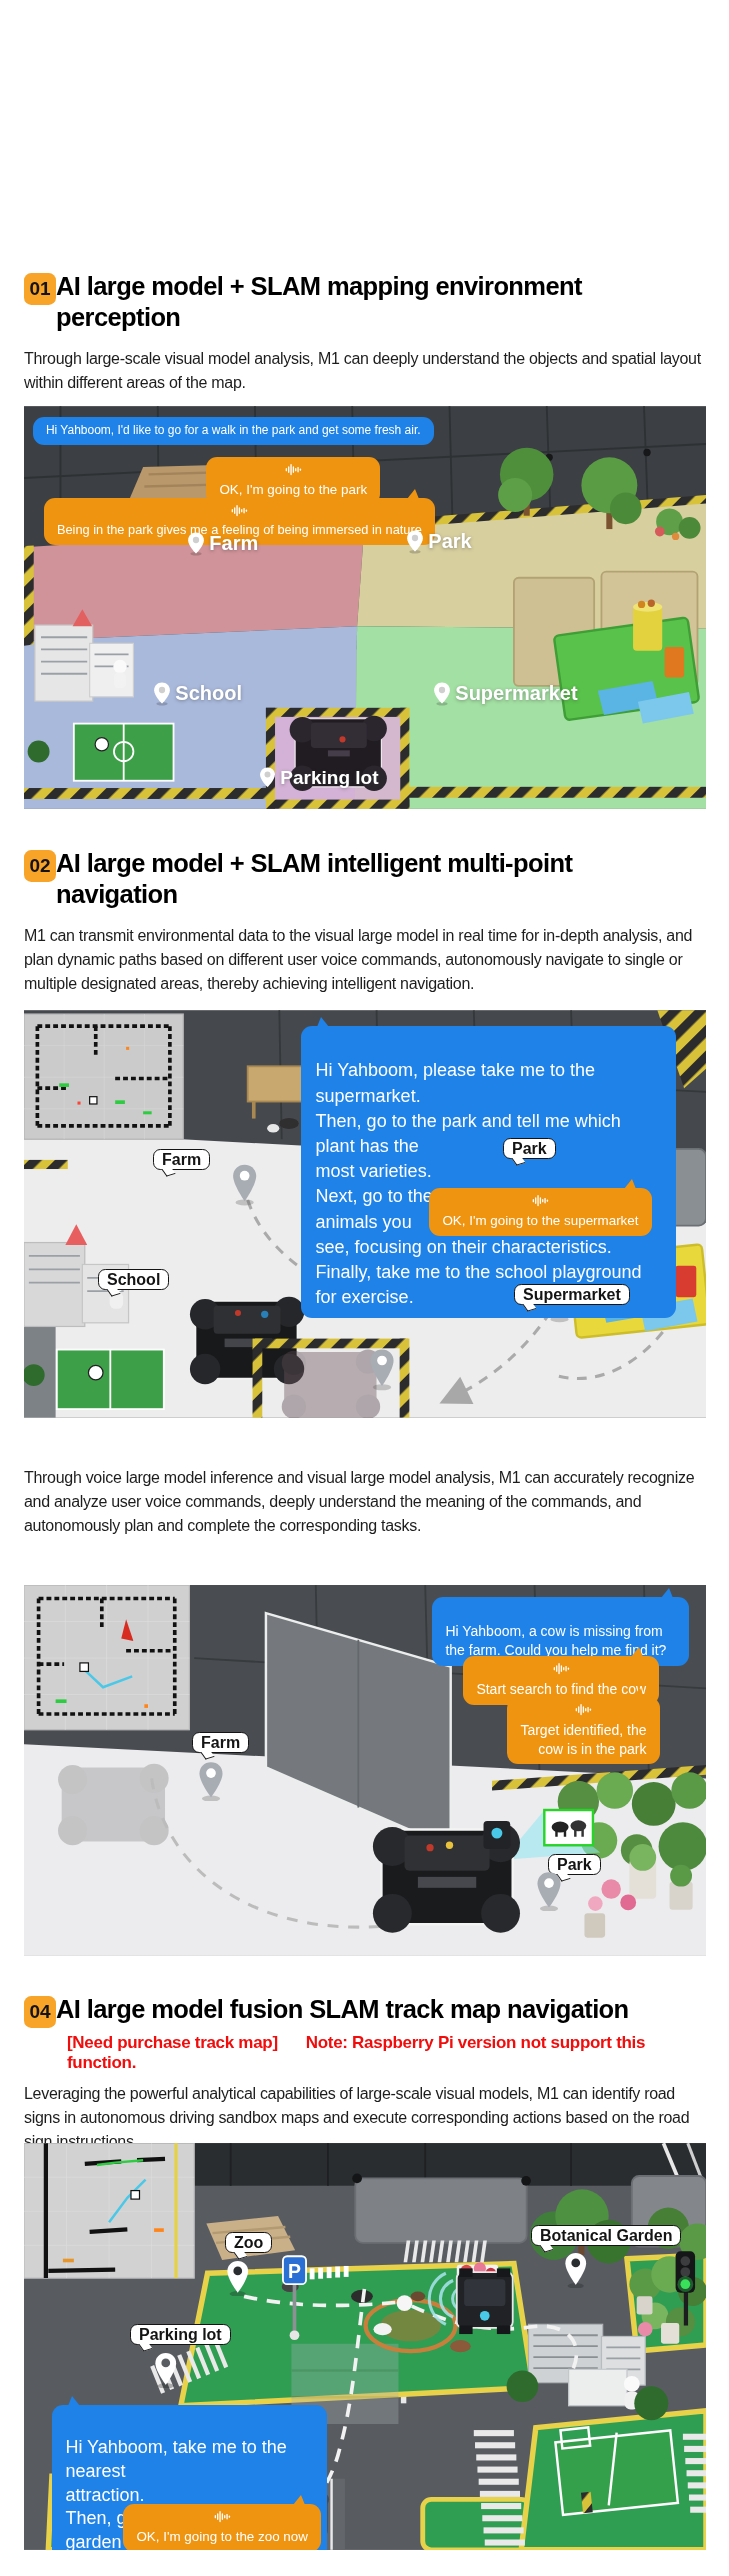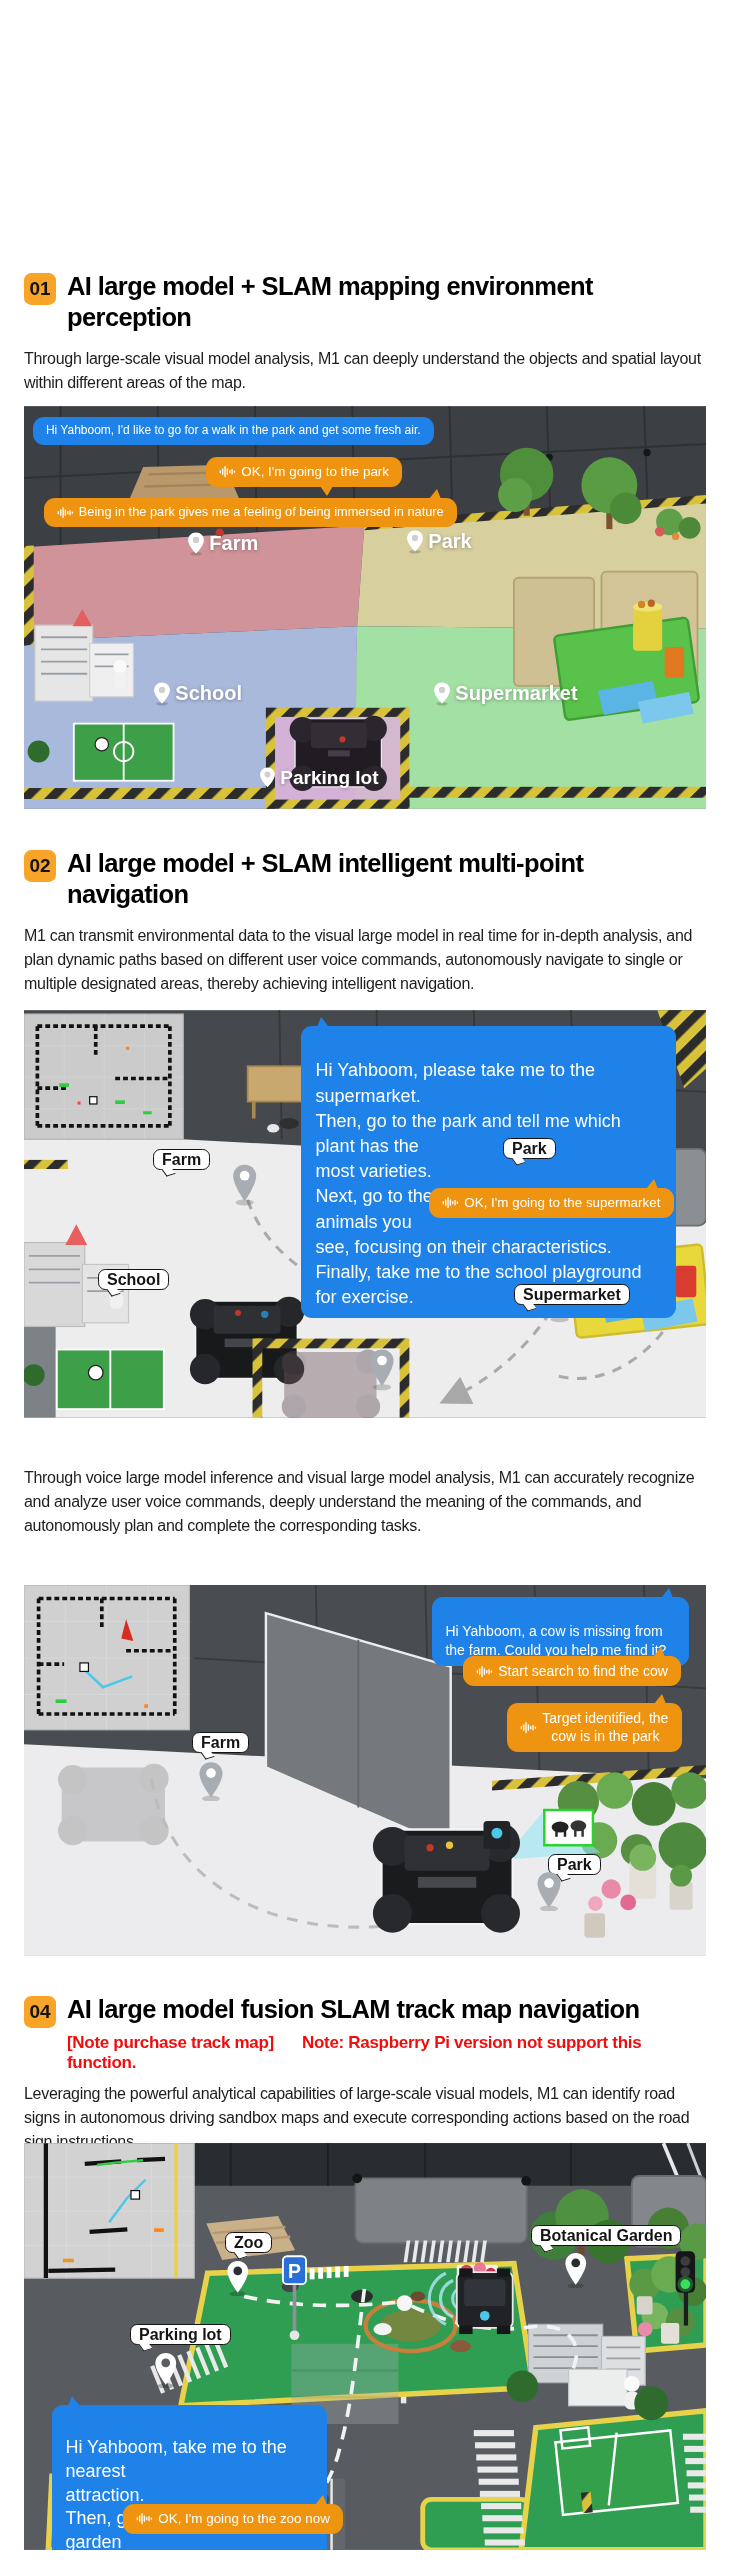--- a/index.html
+++ b/index.html
@@ -3,38 +3,38 @@
 <meta charset="utf-8">
 <style>
   html,body{margin:0;padding:0;background:#fff;}
   .page{position:relative;width:730px;height:2576px;background:#fff;overflow:hidden;
         font-family:"Liberation Sans","DejaVu Sans",sans-serif;color:#111;}
 
   
   .title{position:absolute;top:92px;left:0;width:730px;text-align:center;
          font-size:45px;line-height:60px;font-weight:bold;letter-spacing:-1.2px;color:#0c0c0c;}
   .sec{position:absolute;left:24px;width:682px;}
-  .sec-row{display:flex;gap:11px;align-items:flex-start;}
+  .sec-row{display:flex;align-items:flex-start;}
   .badge{flex:0 0 auto;width:32px;height:32px;margin-top:2.4px;border-radius:7.3px;background:#F7A428;
          display:flex;align-items:center;justify-content:center;font-size:19px;font-weight:bold;color:#131313;}
   .sec-head{font-size:25.5px;line-height:1.2;font-weight:bold;letter-spacing:-0.6px;color:#000000;max-width:627px;}
   .sec-note{margin:4.9px 0 0 43px;font-size:17px;font-weight:bold;color:#F20D0D;letter-spacing:-0.3px;}
   .sec-note .gap{display:inline-block;width:28px;}
   .sec-body{margin:14.6px 0 0 0;font-size:16px;line-height:1.5;color:#1d1d1d;letter-spacing:-0.3px;max-width:678px;}
 
   
   .scene{position:absolute;left:24px;width:682px;overflow:hidden;background:#9a9a9a;}
   .scene>svg{position:absolute;left:0;top:0;}
 
   
   .bubble{position:absolute;color:#fff;border-radius:11px;padding:6px 13.4px;line-height:1.32;
           display:flex;align-items:center;gap:4.9px;box-sizing:border-box;}
   .bubble.pre{white-space:pre-line;display:block;}
   .blue{background:#1E82E8;}
-  .orange{background:#EF9410;}
+  .orange{background:#EF9410;flex-direction:column;}
   .bubble::before{position:absolute;width:0;height:0;}
   .t-tl::before{content:"";top:-9px;left:16px;border-left:4.9px solid transparent;border-right:8.5px solid transparent;border-bottom:10.3px solid;}
   .t-tr::before{content:"";top:-9px;right:16px;border-left:8.5px solid transparent;border-right:4.9px solid transparent;border-bottom:10.3px solid;}
   .t-b::before{content:"";bottom:-9px;left:58%;border-left:7.3px solid transparent;border-right:6px solid transparent;border-top:10.3px solid;}
   .blue.t-tl::before,.blue.t-tr::before{border-bottom-color:#1E82E8;}
   .orange.t-tl::before,.orange.t-tr::before{border-bottom-color:#EF9410;}
   .orange.t-b::before{border-top-color:#EF9410;}
   .voice{flex:0 0 auto;}
 
   
@@ -553,21 +553,21 @@
             <rect x="5.2" y="6" width="2.4" height="12" rx="1.2"></rect>
             <rect x="9.4" y="2" width="2.4" height="20" rx="1.2"></rect>
             <rect x="13.6" y="6" width="2.4" height="12" rx="1.2"></rect>
             <rect x="17.8" y="9" width="2.4" height="6" rx="1.2"></rect>
             <rect x="22" y="7" width="2.4" height="10" rx="1.2"></rect>
             <rect x="26.2" y="10" width="2.4" height="4" rx="1.2"></rect>
           </g>
         </svg>
       <span>Start search to find the cow</span>
     </div>
-    <div class="bubble orange t-tr" style="left:483px;top:118px;font-size:14px;text-align:center">
+    <div class="bubble orange t-tr" style="left:483px;top:112px;font-size:14px;text-align:right">
       <svg class="voice" width="17" height="13.4" viewBox="0 0 30 24">
           <g fill="#fff">
             <rect x="1" y="9" width="2.4" height="6" rx="1.2"></rect>
             <rect x="5.2" y="6" width="2.4" height="12" rx="1.2"></rect>
             <rect x="9.4" y="2" width="2.4" height="20" rx="1.2"></rect>
             <rect x="13.6" y="6" width="2.4" height="12" rx="1.2"></rect>
             <rect x="17.8" y="9" width="2.4" height="6" rx="1.2"></rect>
             <rect x="22" y="7" width="2.4" height="10" rx="1.2"></rect>
             <rect x="26.2" y="10" width="2.4" height="4" rx="1.2"></rect>
           </g>
@@ -592,21 +592,21 @@
         </svg>
     </div>
   </div>
 
   <div class="sec" style="top:1994px">
     <div class="sec-row">
       <div class="badge">04</div>
       <div class="sec-head">AI large model fusion SLAM track map navigation</div>
     </div>
     <div class="sec-note">
-      <span>[Note purchase track map]</span><span class="gap"></span><span>Note: Raspberry Pi version not support this function.</span>
+      <span>[Need purchase track map]</span><span class="gap"></span><span>Note: Raspberry Pi version not support this function.</span>
     </div>
     <p class="sec-body" style="margin-top:8.5px">Leveraging the powerful analytical capabilities of large-scale visual models, M1 can identify road signs in autonomous driving sandbox maps and execute corresponding actions based on the road sign instructions.</p>
   </div>
 
   <div class="scene" style="top:2143px;height:407px">
     <svg width="682" height="407" viewBox="0 0 1122 669">
       <rect x="0" y="0" width="1122" height="669" fill="#585c61"></rect>
 
       <rect x="0" y="0" width="1122" height="70" fill="#2a2d30"></rect>
       <g stroke="#1e2023" stroke-width="3">

